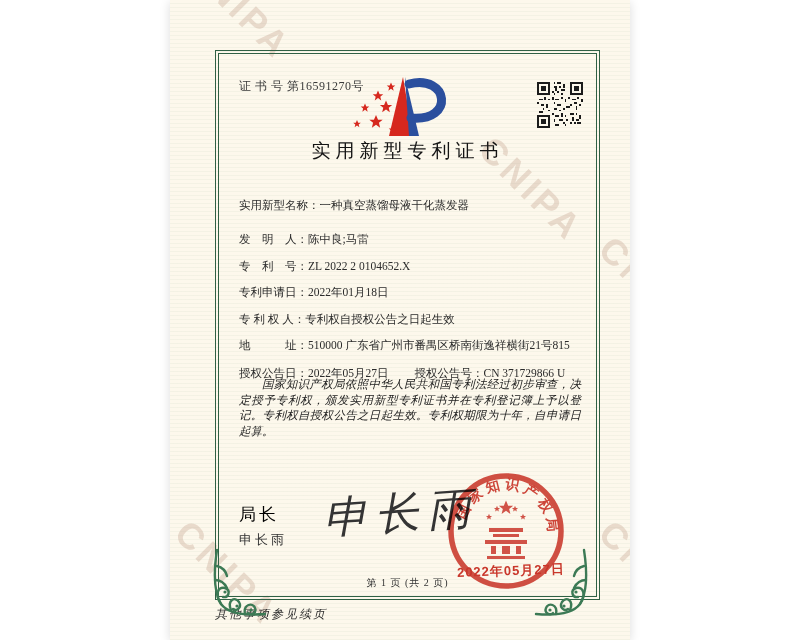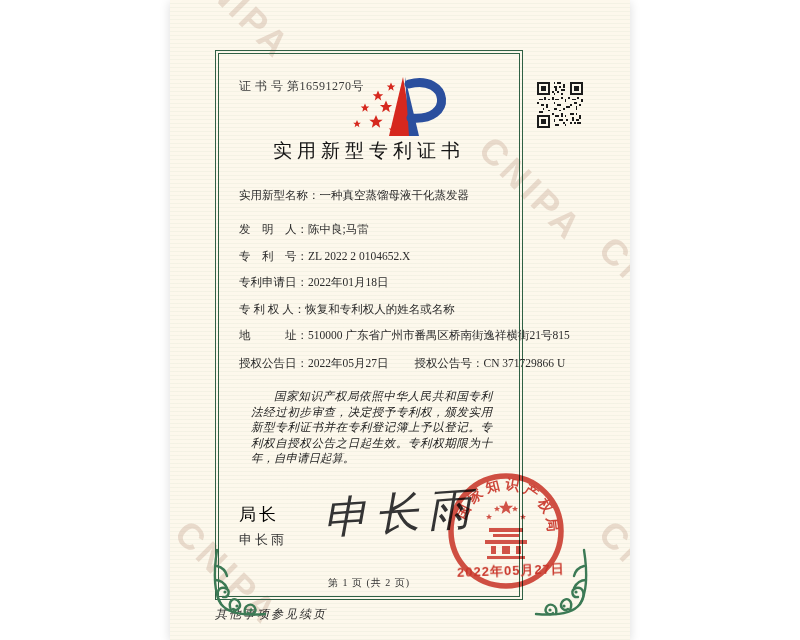--- a/index.html
+++ b/index.html
@@ -16,39 +16,39 @@
     background:repeating-linear-gradient(0deg,rgba(150,178,152,.09) 0 1px,transparent 1px 4px);
   }
   .watermark{
     position:absolute;font-family:"Liberation Sans",sans-serif;font-weight:bold;
     font-size:36px;letter-spacing:4px;color:rgba(199,168,150,.38);
     transform:rotate(45deg);white-space:nowrap;pointer-events:none;z-index:1;
   }
   .wm1{left:4px;top:-14px}.wm2{left:296px;top:168px}.wm3{left:416px;top:268px}
   .wm4{left:-8px;top:552px}.wm5{left:416px;top:552px}
   .frame{
-    position:absolute;left:45px;top:50px;width:308px;height:550px;
+    position:absolute;left:45px;top:50px;width:385px;height:550px;
     border:4px double #2f6044;box-sizing:border-box;z-index:2;padding-left:32px;
   }
   .cert-no{position:absolute;left:20px;top:24px;font-size:12px;letter-spacing:.5px;color:#3a3a3a;}
   .logo{position:absolute;left:124px;top:20px;width:126px;height:64px;}
   .qr{position:absolute;left:318px;top:28px;width:46px;height:46px;}
   .title{
     position:absolute;left:0;right:0;top:84px;text-align:center;
     font-size:19px;font-weight:normal;letter-spacing:5px;color:#141414;
   }
-  .field-row{position:absolute;left:20px;right:14px;font-size:11.5px;color:#2b2b2b;white-space:nowrap;}
+  .field-row{position:absolute;left:20px;right:14px;font-size:11.5px;color:#2b2b2b;white-space:nowrap;margin-top:10px;}
   .fr0{top:134px}.fr1{top:168px}.fr2{top:195px}.fr3{top:221px}.fr4{top:248px}.fr5{top:274px}
   .grant-row{top:302px}
   .grant-gap{display:inline-block;width:26px;}
   .paragraphs{
     position:absolute;left:20px;right:15px;top:323px;font-size:11.5px;line-height:15.5px;
     text-align:justify;color:#222;font-style:italic;
   }
-  .paragraphs p{margin:12px;text-indent:2em;font-family:Liberation Serif, serif;}
+  .paragraphs p{margin:0;text-indent:2em;font-family:Liberation Serif, serif;}
   .signer-title{position:absolute;left:20px;top:449px;font-size:17px;letter-spacing:3px;color:#000000;font-family:"Liberation Sans",sans-serif;}
   .signer-name{position:absolute;left:20px;top:477px;font-size:13px;letter-spacing:3px;color:#333;font-family:"Liberation Sans",sans-serif;}
   .signature-script{
     position:absolute;left:104px;top:430px;font-size:44px;font-style:italic;color:#343434;
     transform:rotate(-4deg);letter-spacing:8px;white-space:nowrap;
   }
   .seal{position:absolute;left:226px;top:416px;width:122px;height:122px;mix-blend-mode:multiply;opacity:.93;z-index:3;}
   .seal-date{
     position:absolute;left:238px;top:508px;font-size:13px;font-weight:bold;color:#c9372b;
     letter-spacing:1px;transform:rotate(-2deg);z-index:4;white-space:nowrap;
@@ -169,21 +169,21 @@
     <div class="field-row fr1">
       <span>发　明　人：</span><span>陈中良;马雷</span>
     </div>
     <div class="field-row fr2">
       <span>专　利　号：</span><span>ZL 2022 2 0104652.X</span>
     </div>
     <div class="field-row fr3">
       <span>专利申请日：</span><span>2022年01月18日</span>
     </div>
     <div class="field-row fr4">
-      <span>专 利 权 人：</span><span>恢复和专利权人的姓名或名称</span>
+      <span>专 利 权 人：</span><span>专利权自授权公告之日起生效</span>
     </div>
     <div class="field-row fr5">
       <span>地　　　址：</span><span>510000 广东省广州市番禺区桥南街逸祥横街21号815</span>
     </div>
     <div class="field-row grant-row">
       <span>授权公告日：</span><span>2022年05月27日</span><span class="grant-gap"></span><span>授权公告号：</span><span>CN 371729866 U</span>
     </div>
 
     <div class="paragraphs">
       <p>国家知识产权局依照中华人民共和国专利法经过初步审查，决定授予专利权，颁发实用新型专利证书并在专利登记簿上予以登记。专利权自授权公告之日起生效。专利权期限为十年，自申请日起算。</p>

